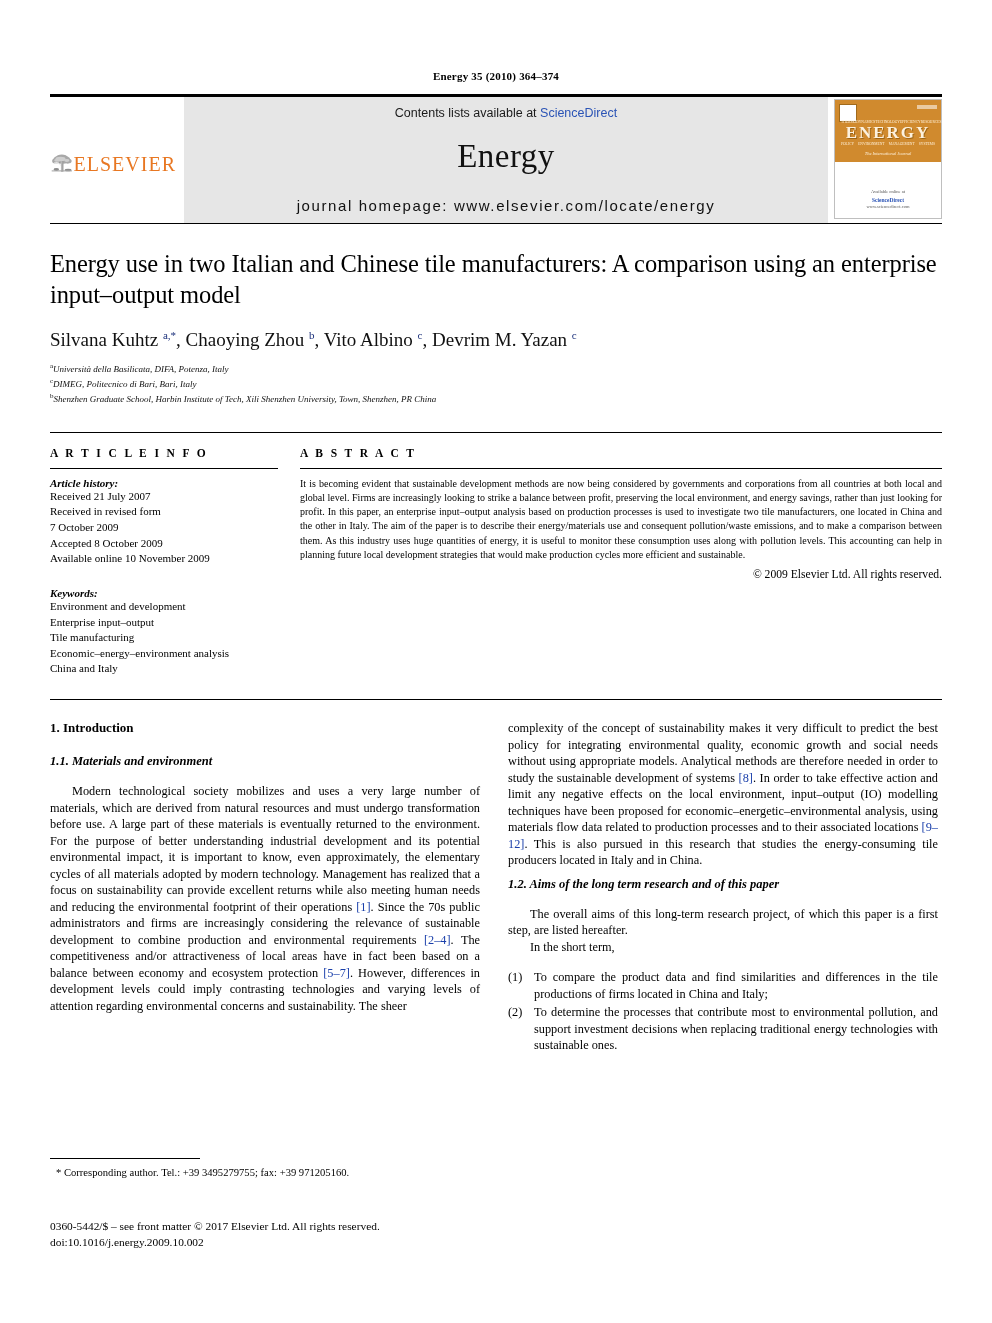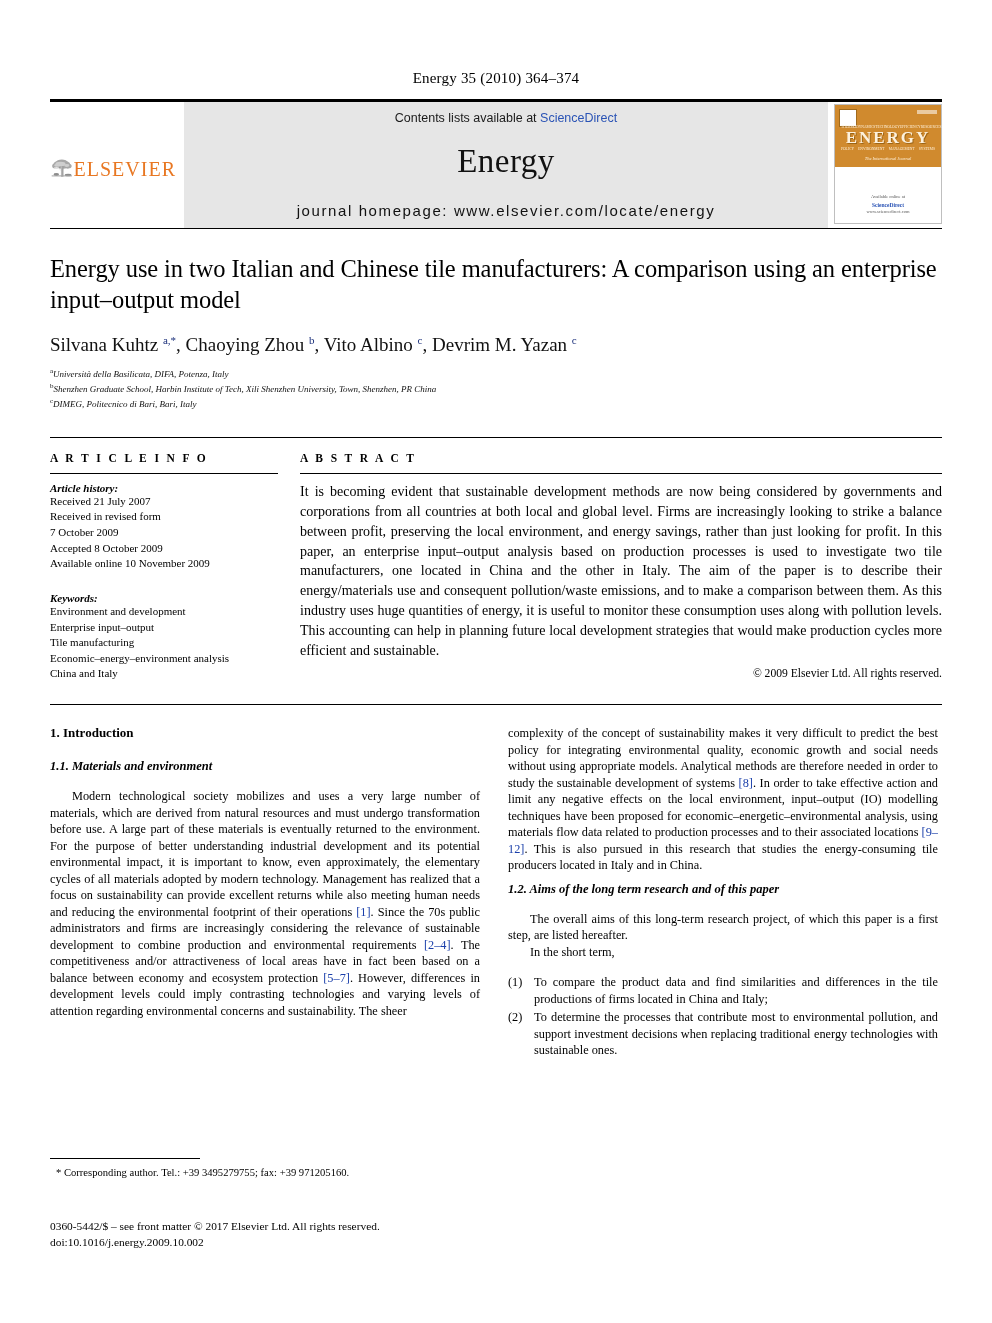--- a/index.html
+++ b/index.html
@@ -18,22 +18,22 @@
   .page {
     position: relative;
     width: 992px;
     height: 1323px;
     padding: 0;
   }
 
   
   .running-head {
     text-align: center;
-    font-size: 15px;
-    font-weight: normal;
+    font-size: 11px;
+    font-weight: bold;
     padding-top: 70px;
     letter-spacing: 0.2px;
   }
 
   
   .masthead {
     margin: 12px 50px 0 50px;
     border-top: 3px solid #000;
     display: flex;
     align-items: stretch;
@@ -231,21 +231,21 @@
     font-style: italic;
     font-weight: bold;
     font-size: 11px;
   }
   .info-list {
     font-size: 11px;
     line-height: 1.42;
   }
   .kw-block { margin-top: 20px; }
   .abstract-text {
-    font-size: 14px;
+    font-size: 10px;
     line-height: 1.42;
     text-align: justify;
   }
   .copyright-line {
     text-align: right;
     font-size: 11.6px;
     margin-top: 6px;
   }
 
   
@@ -398,22 +398,22 @@
     </div>
   </div>
 
   <div class="title-rule"></div>
 
   <div class="title-block">
     <h1 class="article-title">Energy use in two Italian and Chinese tile manufacturers: A comparison using an enterprise input–output model</h1>
     <div class="authors">Silvana Kuhtz <sup>a,</sup><sup>*</sup>, Chaoying Zhou <sup>b</sup>, Vito Albino <sup>c</sup>, Devrim M. Yazan <sup>c</sup></div>
     <div class="affiliations">
       <div><sup>a</sup><span>Università della Basilicata, DIFA, Potenza, Italy</span></div>
+      <div><sup>c</sup><span>DIMEG, Politecnico di Bari, Bari, Italy</span></div>
       <div><sup>b</sup><span>Shenzhen Graduate School, Harbin Institute of Tech, Xili Shenzhen University, Town, Shenzhen, PR China</span></div>
-      <div><sup>c</sup><span>DIMEG, Politecnico di Bari, Bari, Italy</span></div>
     </div>
   </div>
 
   <div class="info-abstract">
     <div class="col-info">
       <div class="sec-head">A R T I C L E   I N F O</div>
       <div class="thin-rule"></div>
       <div class="info-label">Article history:</div>
       <div class="info-list">
         <div>Received 21 July 2007</div>

